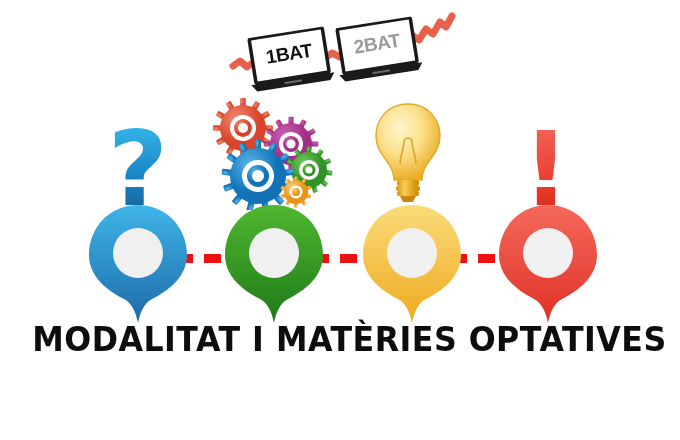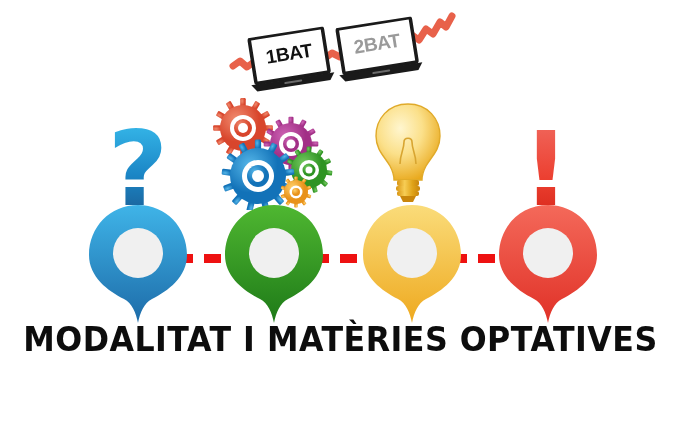--- a/index.html
+++ b/index.html
@@ -136,21 +136,21 @@
   #pin-2 { left: 222px; }
   #pin-3 { left: 360px; }
   #pin-4 { left: 496px; }
 
   
   .title-bar {
     position: absolute;
     left: 0;
     top: 320px;
     width: 680px;
-    text-align: center;
+    text-align: right;
   }
   .title-text {
     display: inline-block;
     font-family: "DejaVu Sans", sans-serif;
     font-weight: bold;
     font-size: 33px;
     letter-spacing: 0.5px;
     color: #0d0d0d;
     transform: scaleX(0.96);
     white-space: nowrap;

